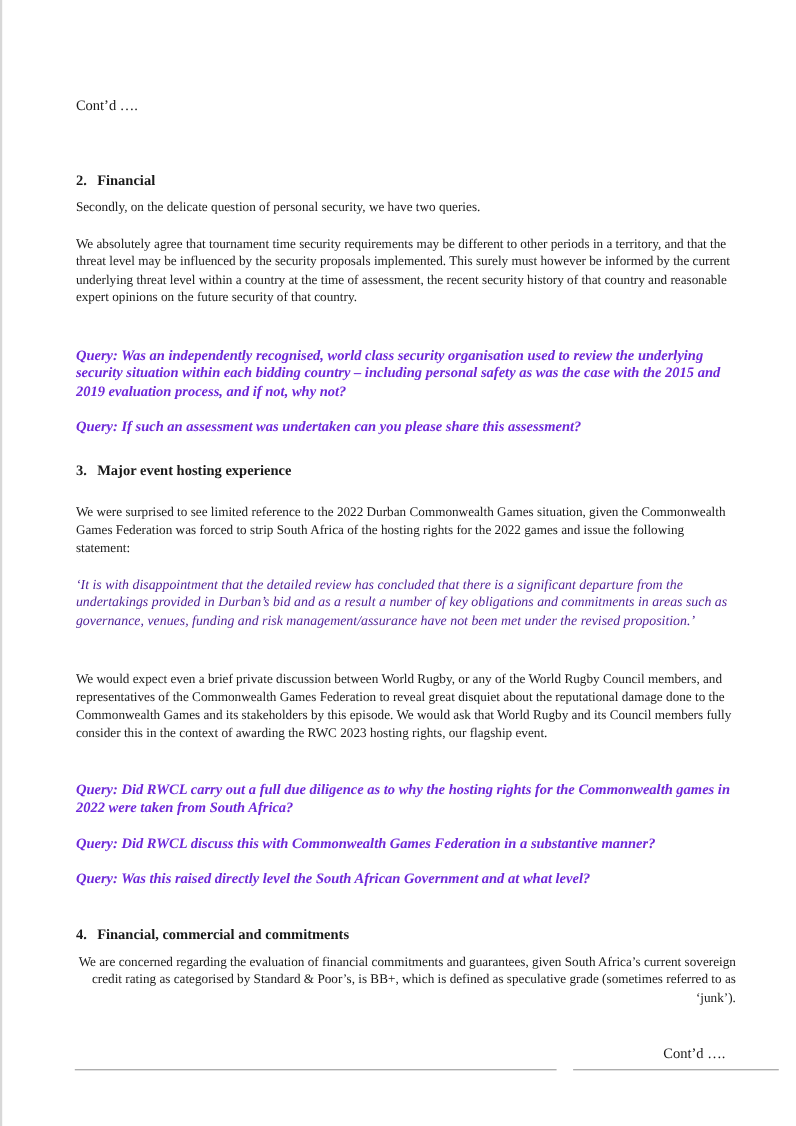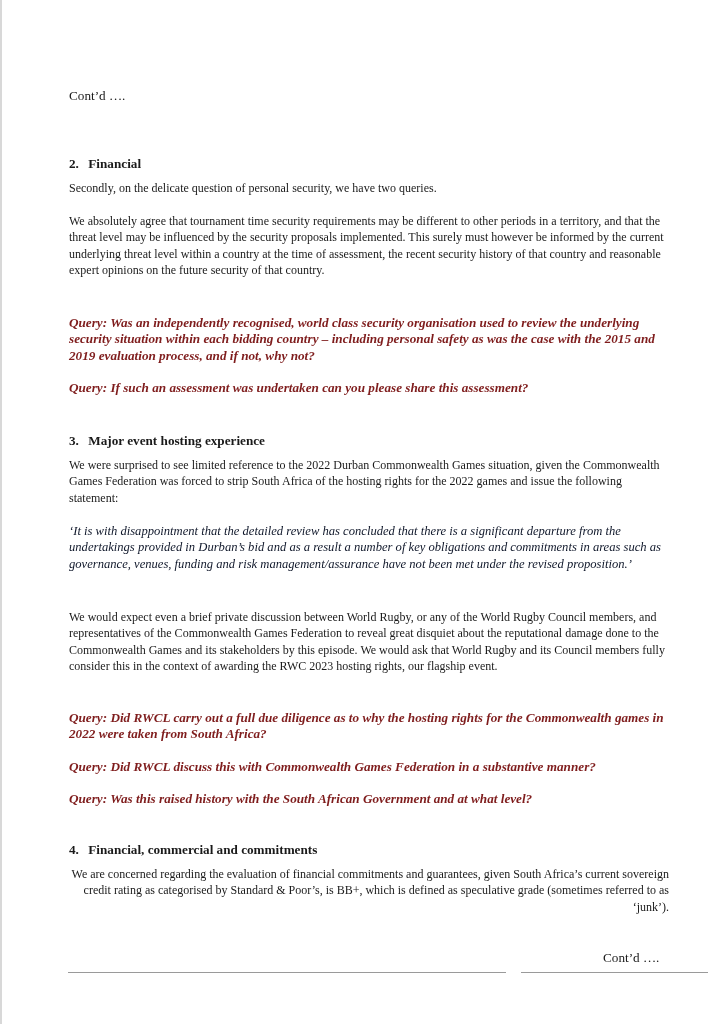--- a/index.html
+++ b/index.html
@@ -14,25 +14,25 @@
     }
     .contd-top { position: absolute; left: 69px; top: 88px; font-size: 13.2px; }
     .heading { position: absolute; left: 69px; font-size: 13.2px; font-weight: bold; }
     .heading .num { display: inline-block; width: 16px; }
     .para {
       position: absolute; left: 69px; width: 600px; font-size: 12px; line-height: 16.4px;
       margin: 0;
     }
     .query {
       position: absolute; left: 69px; width: 600px; font-size: 13.2px; line-height: 16.4px;
-      font-style: italic; font-weight: bold; margin: 0; color: #7f1d1d;
+      font-style: italic; font-weight: bold; margin: 0; color: #6d28d9;
     }
     .quote {
       position: absolute; left: 69px; width: 605px; font-size: 12.6px; line-height: 16.4px;
-      font-style: italic; margin: 0; color: #0f172a;
+      font-style: italic; margin: 0; color: #4c1d95;
     }
     .contd-bottom { position: absolute; left: 603px; top: 950px; font-size: 13.2px; }
     .footer-line-1 {
       position: absolute; left: 68px; top: 972px; width: 438px; height: 1px; background: #9a9a9a;
     }
     .footer-line-2 {
       position: absolute; left: 521px; top: 972px; width: 187px; height: 1px; background: #9a9a9a;
     }
   </style>
 </head>
@@ -44,30 +44,30 @@
 
 <div class="heading" style="top:156px;">
   <span class="num">2.</span>
   <span>Financial</span>
 </div>
 <p class="para" style="top:180px;">Secondly, on the delicate question of personal security, we have two queries.</p>
 <p class="para" style="top:213px;">We absolutely agree that tournament time security requirements may be different to other periods in a territory, and that the threat level may be influenced by the security proposals implemented. This surely must however be informed by the current underlying threat level within a country at the time of assessment, the recent security history of that country and reasonable expert opinions on the future security of that country.</p>
 <p class="query" style="top:315px;">Query: Was an independently recognised, world class security organisation used to review the underlying security situation within each bidding country – including personal safety as was the case with the 2015 and 2019 evaluation process, and if not, why not?</p>
 <p class="query" style="top:380px;">Query: If such an assessment was undertaken can you please share this assessment?</p>
 
-<div class="heading" style="top:433px;">
+<div class="heading" style="top:420px;">
   <span class="num">3.</span>
   <span>Major event hosting experience</span>
 </div>
 <p class="para" style="top:457px;">We were surprised to see limited reference to the 2022 Durban Commonwealth Games situation, given the Commonwealth Games Federation was forced to strip South Africa of the hosting rights for the 2022 games and issue the following statement:</p>
 <p class="quote" style="top:523px;">‘It is with disappointment that the detailed review has concluded that there is a significant departure from the undertakings provided in Durban’s bid and as a result a number of key obligations and commitments in areas such as governance, venues, funding and risk management/assurance have not been met under the revised proposition.’</p>
 <p class="para" style="top:609px;">We would expect even a brief private discussion between World Rugby, or any of the World Rugby Council members, and representatives of the Commonwealth Games Federation to reveal great disquiet about the reputational damage done to the Commonwealth Games and its stakeholders by this episode.  We would ask that World Rugby and its Council members fully consider this in the context of awarding the RWC 2023 hosting rights, our flagship event.</p>
 <p class="query" style="top:710px;">Query:  Did RWCL carry out a full due diligence as to why the hosting rights for the Commonwealth games in 2022 were taken from South Africa?</p>
 <p class="query" style="top:759px;">Query: Did RWCL discuss this with Commonwealth Games Federation in a substantive manner?</p>
-<p class="query" style="top:791px;">Query: Was this raised history with the South African Government and at what level?</p>
+<p class="query" style="top:791px;">Query: Was this raised directly level the South African Government and at what level?</p>
 
 <div class="heading" style="top:842px;">
   <span class="num">4.</span>
   <span>Financial, commercial and commitments</span>
 </div>
 <p class="para" style="top:866px;text-align:right;">We are concerned regarding the evaluation of financial commitments and guarantees, given South Africa’s current sovereign credit rating as categorised by Standard &amp; Poor’s, is BB+, which is defined as speculative grade (sometimes referred to as ‘junk’).</p>
 
 <div class="contd-bottom">Cont’d ….</div>
 <div class="footer-line-1"></div>
 <div class="footer-line-2"></div>

